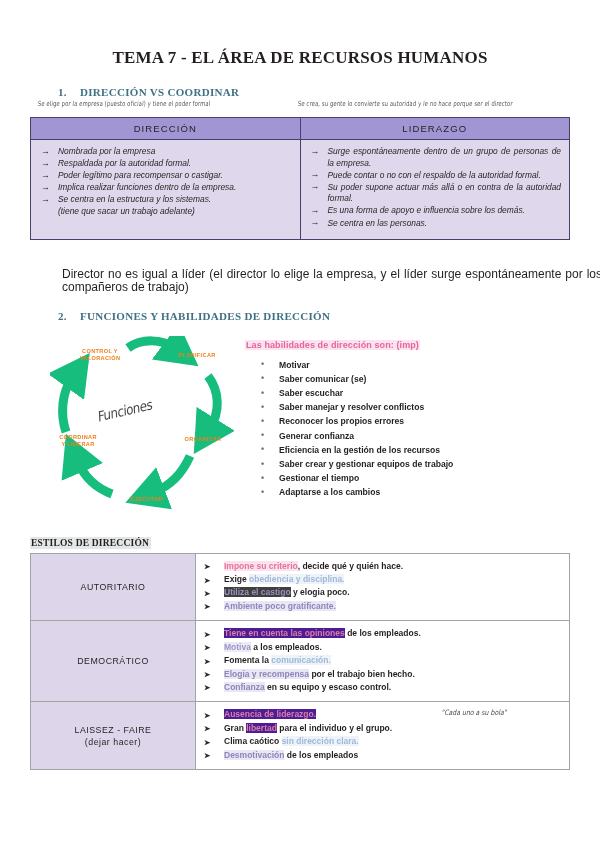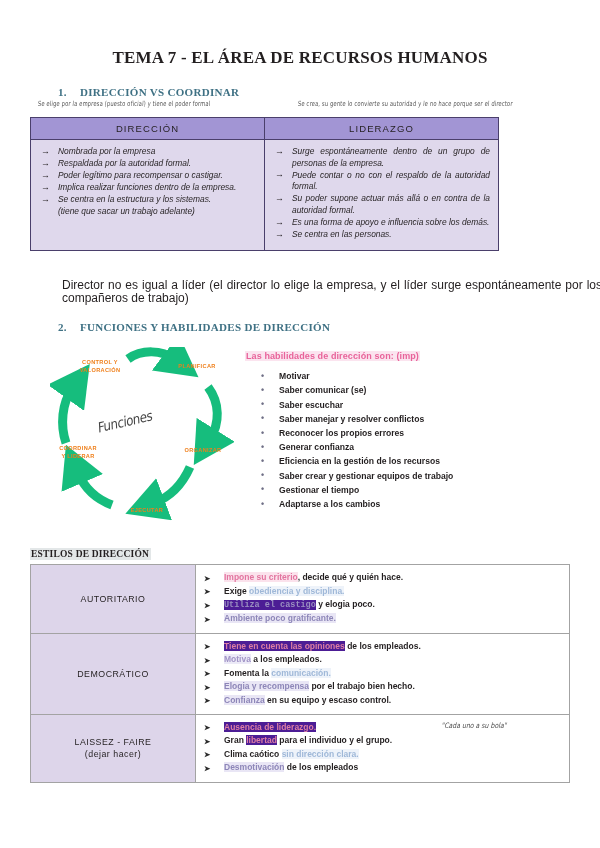--- a/index.html
+++ b/index.html
@@ -55,21 +55,21 @@
     letter-spacing: .15px;
     white-space: nowrap;
     transform: scaleY(1.35) skewX(-6deg);
     transform-origin: left center;
     opacity: .82;
   }
 
   
   table.cmp {
     border-collapse: collapse;
-    width: 469px;
+    width: 540px;
     table-layout: fixed;
     margin-top: 4px;
   }
   table.cmp th, table.cmp td {
     border: 1px solid #4a3f6b;
     vertical-align: top;
   }
   table.cmp th {
     background: #a295d4;
     font-weight: normal;
@@ -251,21 +251,21 @@
     position: absolute;
     left: 2px;
     top: .5px;
     font-size: 7.5px;
     color: #2b2b2b;
   }
 
   
   .hl-pink   { color: #e2749f; background: #fbe2ec; }
   .hl-blue   { color: #9fb8d8; background: #eef3fa; }
-  .hl-violet { color: #9a8fc0; background: #4c1d95; font-family: Liberation Mono, monospace; }
+  .hl-violet { color: #9a8fc0; background: #404040; }
   .hl-lilac  { color: #8d86b8; background: #e9e6f5; }
   .hl-rose   { color: #dd7ea4; background: #4c1d95; }
   .hl-mauve  { color: #a194c6; background: #eceaf7; }
 
   .hand-note {
     position: absolute;
     right: 62px;
     top: 7px;
     font-family: "DejaVu Sans", sans-serif;
     font-size: 6.2px;

